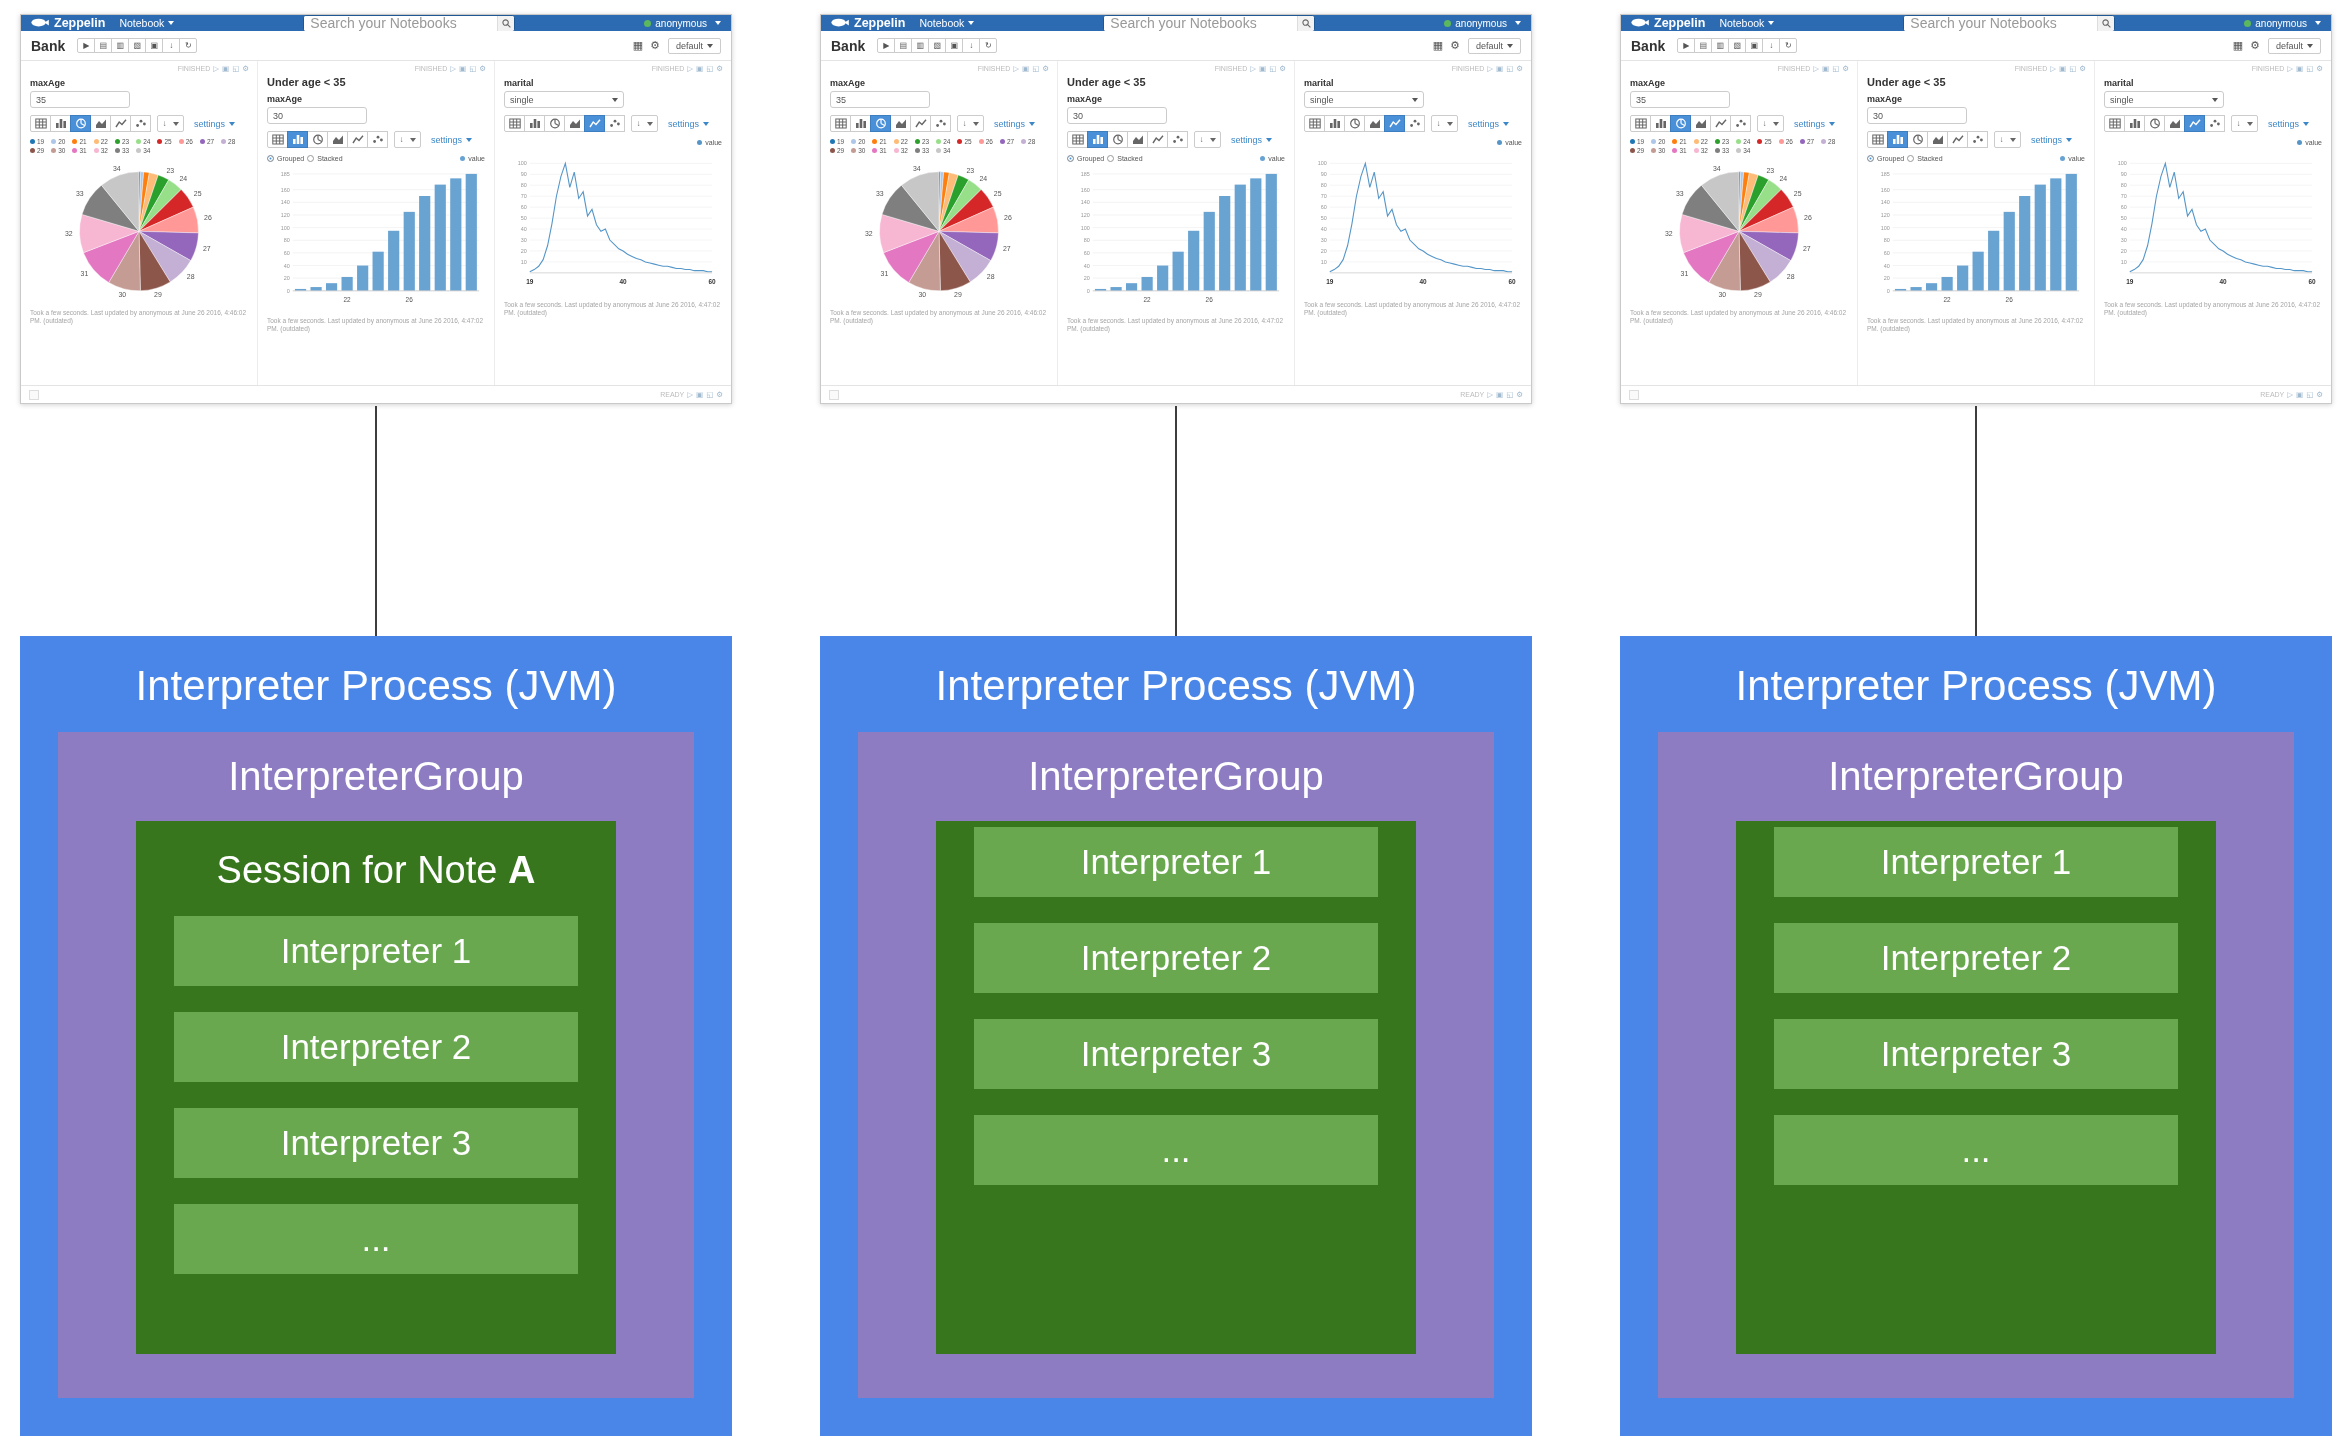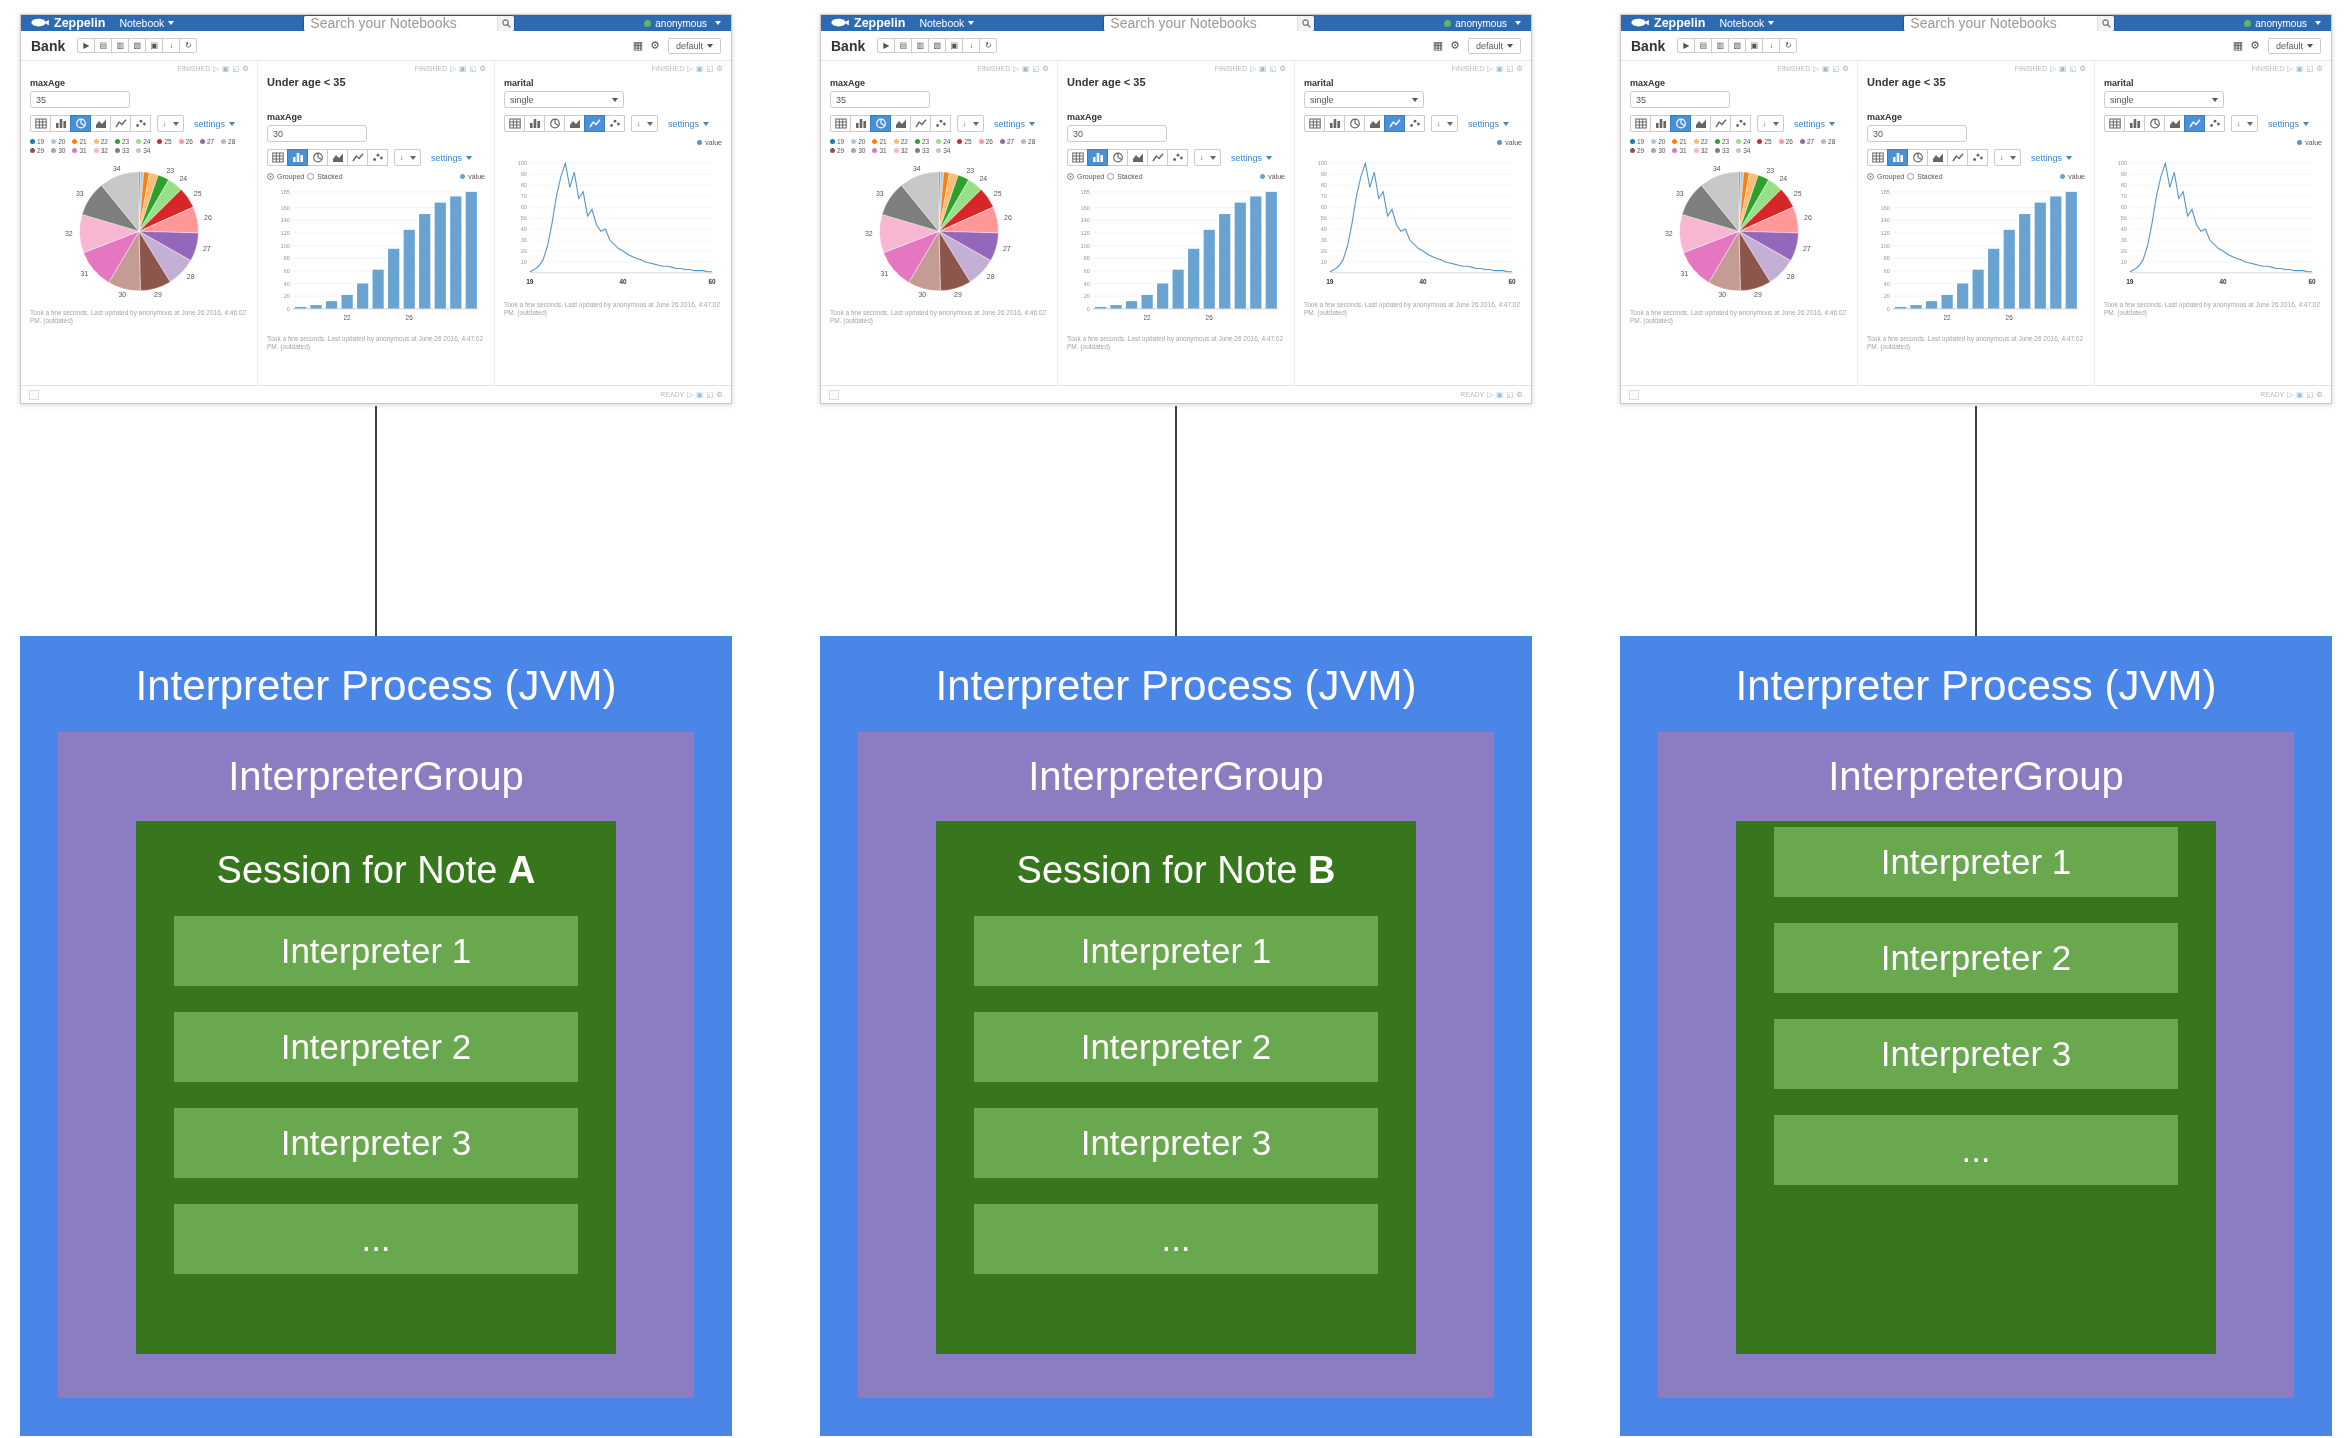--- a/index.html
+++ b/index.html
@@ -32,21 +32,21 @@
   .zright{margin-left:auto;display:flex;align-items:center;gap:8px;}
   .zrighticons{display:flex;align-items:center;gap:7px;}
   .zricon{font-size:11px;color:#555;cursor:pointer;line-height:1;}
   .zdefault{font-size:9px;color:#555;border:1px solid #ccc;border-radius:2px;padding:2px 7px;background:#fff;display:flex;align-items:center;cursor:pointer;}
 
   .zparas{display:flex;flex:1;min-height:0;background:#fff;}
   .zpara{flex:1;border-right:1px solid #ececec;padding:15px 9px 6px;position:relative;overflow:hidden;display:flex;flex-direction:column;}
   .zpara:last-child{border-right:0;}
   .phead{position:absolute;top:4px;right:8px;display:flex;align-items:center;gap:3px;font-size:7px;color:#bbb;}
   .picon{color:#9fb9cf;font-size:7.5px;cursor:pointer;line-height:1;}
-  .ptitle{font-size:11px;font-weight:700;color:#333;margin-bottom:22px;}
+  .ptitle{font-size:11px;font-weight:700;color:#333;margin-bottom:4px;}
   .plabel{font-size:9px;font-weight:700;color:#333;margin:2px 0 3px;}
   .pinput{width:100px;height:17px;border:1px solid #ccc;border-radius:3px;font-size:9px;padding:0 5px;color:#555;flex:none;}
   .pselect{width:120px;height:17px;border:1px solid #ccc;border-radius:3px;font-size:9px;padding:0 5px;color:#555;display:flex;align-items:center;justify-content:space-between;cursor:pointer;background:#fff;flex:none;}
   .ctoolbar{display:flex;align-items:center;margin:7px 0 3px;flex:none;}
   .cbtns{display:flex;}
   .cbtn{width:21px;height:17px;border:1px solid #ccc;background:#fff;color:#666;display:flex;align-items:center;justify-content:center;padding:0;margin-left:-1px;cursor:pointer;}
   .cbtn:first-child{margin-left:0;border-radius:2px 0 0 2px;}
   .cbtn.active{background:#4a90d9;border-color:#3d7ebf;color:#fff;position:relative;z-index:1;}
   .cbtn.dl{margin-left:6px;border-radius:2px;width:27px;gap:2px;font-size:8px;}
   .settings{color:var(--c-accent,#3b87c8);font-size:9px;margin-left:10px;display:flex;align-items:center;cursor:pointer;}
@@ -990,23 +990,20 @@
       </div>
     </div>
 
     <div class="connector"></div>
 
     <div class="jvm-box">
       <div class="jvm-title">Interpreter Process (JVM)</div>
       <div class="group-box">
         <div class="group-title">InterpreterGroup</div>
         <div class="session-box">
-          <div class="session-title">
-            <span>Session for Note </span><b class="note-letter">B</b>
-          </div>
           <div class="interp-list">
             <div class="interp">Interpreter 1</div>
             <div class="interp">Interpreter 2</div>
             <div class="interp">Interpreter 3</div>
             <div class="interp">...</div>
           </div>
         </div>
       </div>
     </div>
 

